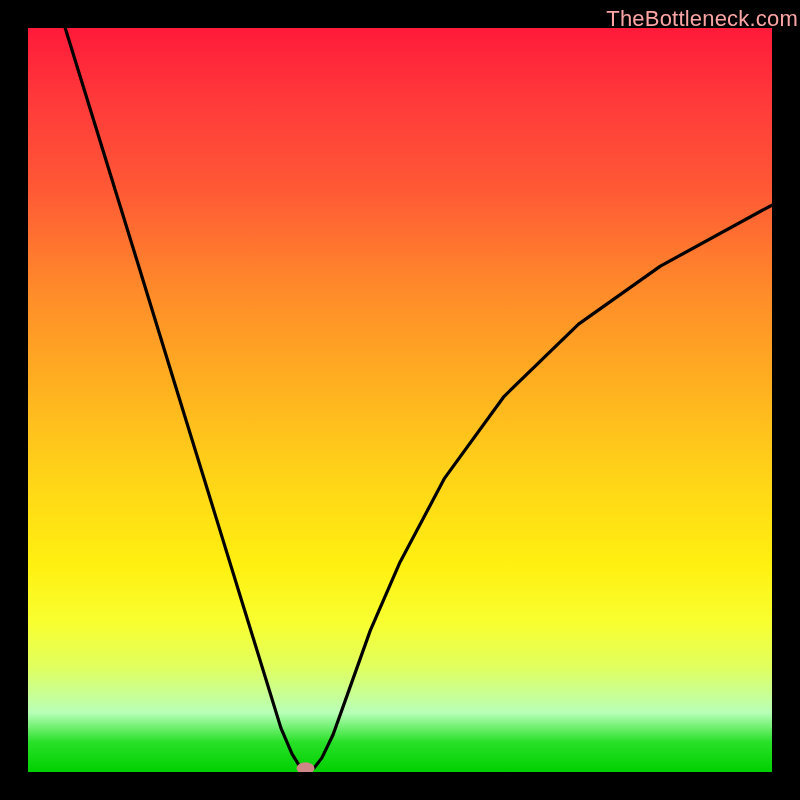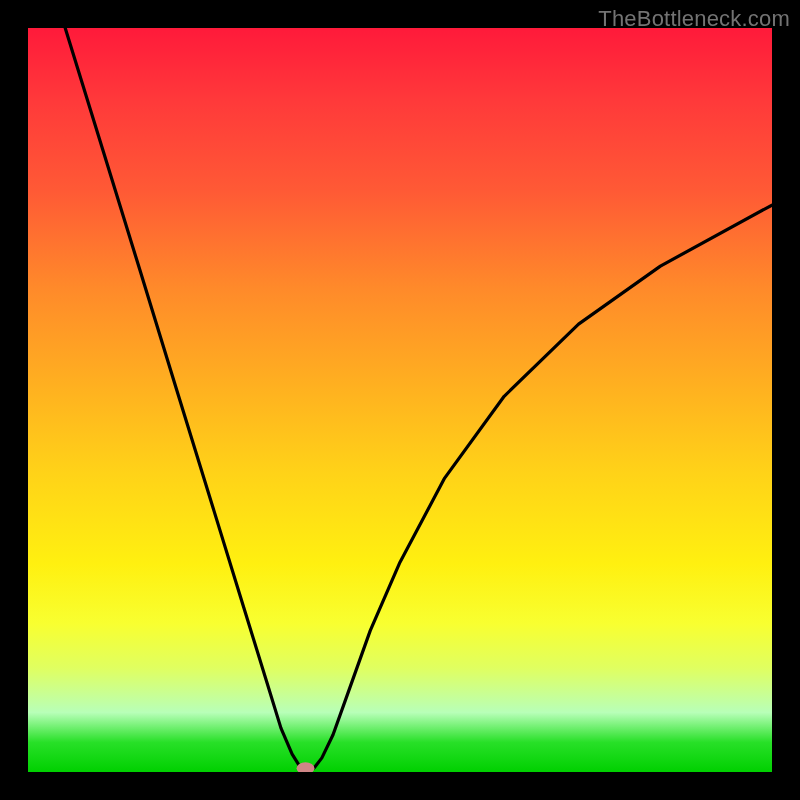--- a/index.html
+++ b/index.html
@@ -34,23 +34,23 @@
   .curve-layer {
     position: absolute;
     left: 0;
     top: 0;
     width: 100%;
     height: 100%;
   }
   .watermark {
     position: absolute;
     top: 6px;
-    right: 10px;
+    right: 2px;
     font-family: Arial, Helvetica, sans-serif;
-    color: #737373;
+    color: #fca5a5;
     font-size: 22px;
     font-weight: 400;
     letter-spacing: 0.2px;
   }
 </style>
 </head>
 <body>
 
 <div class="frame">
   <div class="plot-area">

